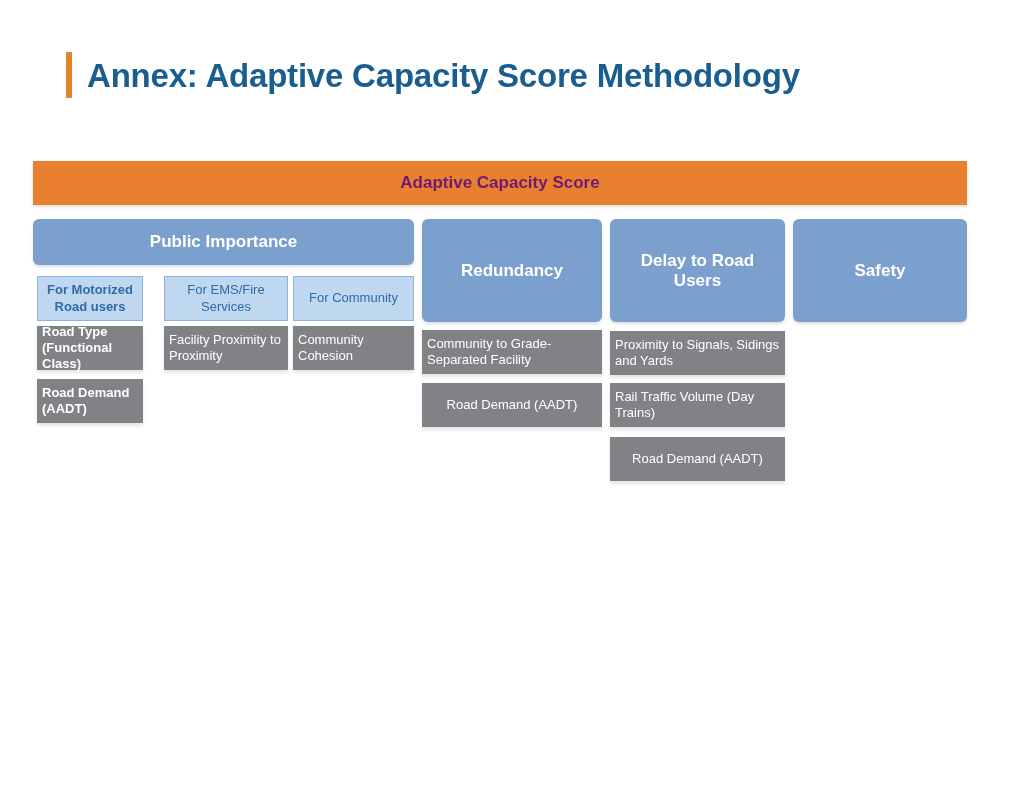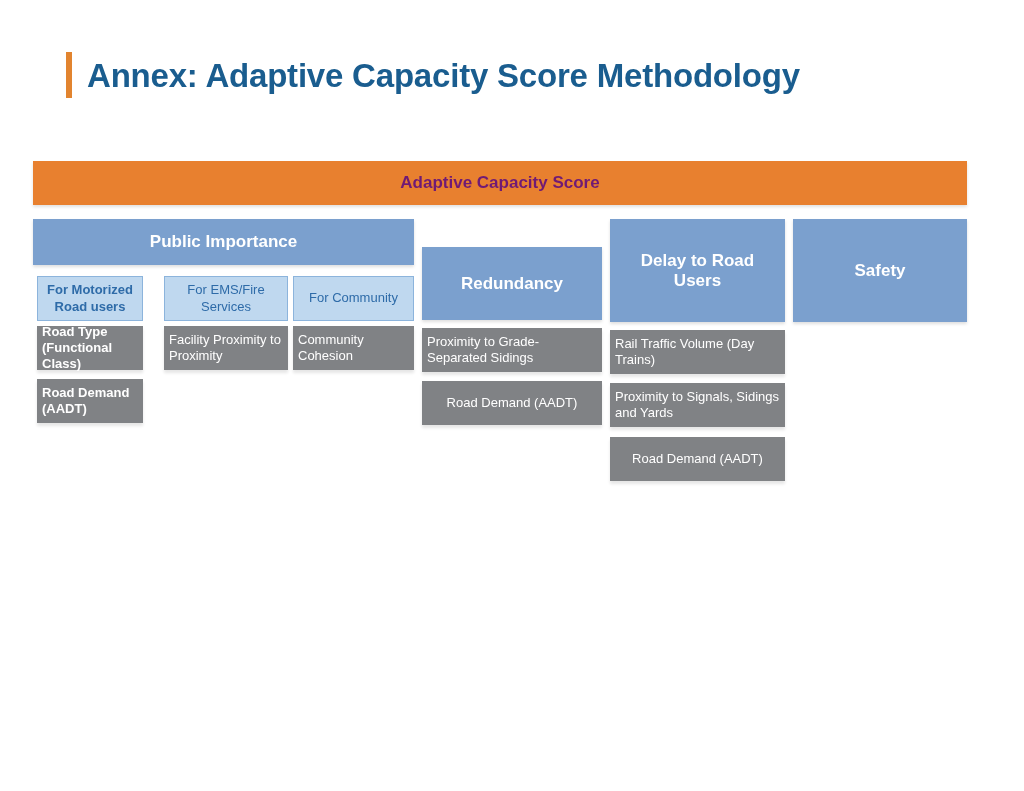--- a/index.html
+++ b/index.html
@@ -62,20 +62,21 @@
     background:#7BA0CE;
     color:#ffffff;
     font-weight:bold;
     font-size:17px;
     display:flex; align-items:center; justify-content:center;
     text-align:center;
     box-shadow:0 2px 3px rgba(0,0,0,0.13);
     box-sizing:border-box;
     padding:10px 6px;
     line-height:1.15;
+    border-radius:6px;
   }
 
   .subcols{ position:relative; }
   .subcol{ position:absolute; top:0; }
 
   .sub-header{
     background:#BFD8EF;
     border:1px solid #8CB4DC;
     color:#2E6BA8;
     font-size:13px;
@@ -150,40 +151,40 @@
           </div>
           <div class="metric" style="height:44px; margin-top:5px;">
             <span>Community Cohesion</span>
           </div>
         </div>
 
       </div>
     </div>
 
     <div class="column" style="left:389px; width:180px;">
-      <div class="cat-header" style="height:73px;margin-top:28px;">
+      <div class="cat-header" style="height:103px;">
         <span>Redundancy</span>
       </div>
       <div class="metric" style="height:44px; margin-top:8px;">
-        <span>Proximity to Grade-Separated Sidings</span>
+        <span>Community to Grade-Separated Facility</span>
       </div>
       <div class="metric" style="height:44px; margin-top:9px;">
         <span>Road Demand (AADT)</span>
       </div>
     </div>
 
     <div class="column" style="left:577px; width:175px;">
       <div class="cat-header" style="height:103px;">
         <span>Delay to Road Users</span>
       </div>
+      <div class="metric" style="height:44px; margin-top:9px;">
+        <span>Proximity to Signals, Sidings and Yards</span>
+      </div>
       <div class="metric" style="height:44px; margin-top:8px;">
         <span>Rail Traffic Volume (Day Trains)</span>
-      </div>
-      <div class="metric" style="height:44px; margin-top:9px;">
-        <span>Proximity to Signals, Sidings and Yards</span>
       </div>
       <div class="metric" style="height:44px; margin-top:10px;">
         <span>Road Demand (AADT)</span>
       </div>
     </div>
 
     <div class="column" style="left:760px; width:174px;">
       <div class="cat-header" style="height:103px;">
         <span>Safety</span>
       </div>

